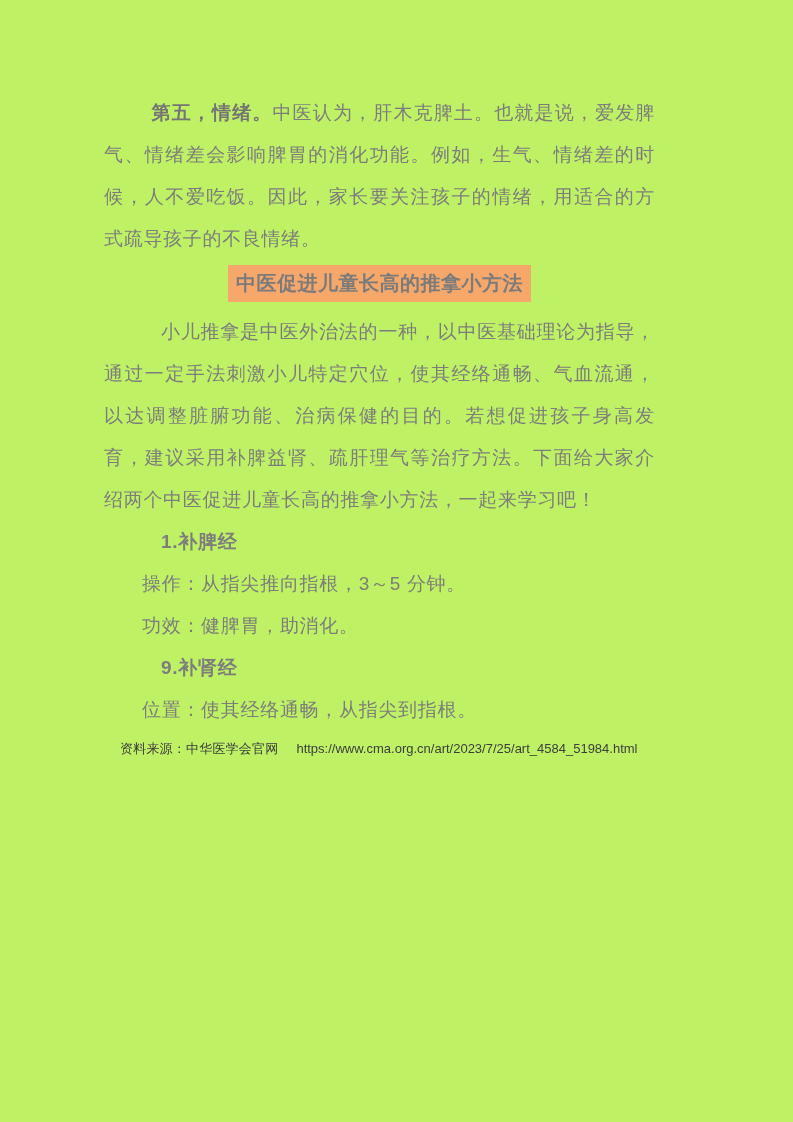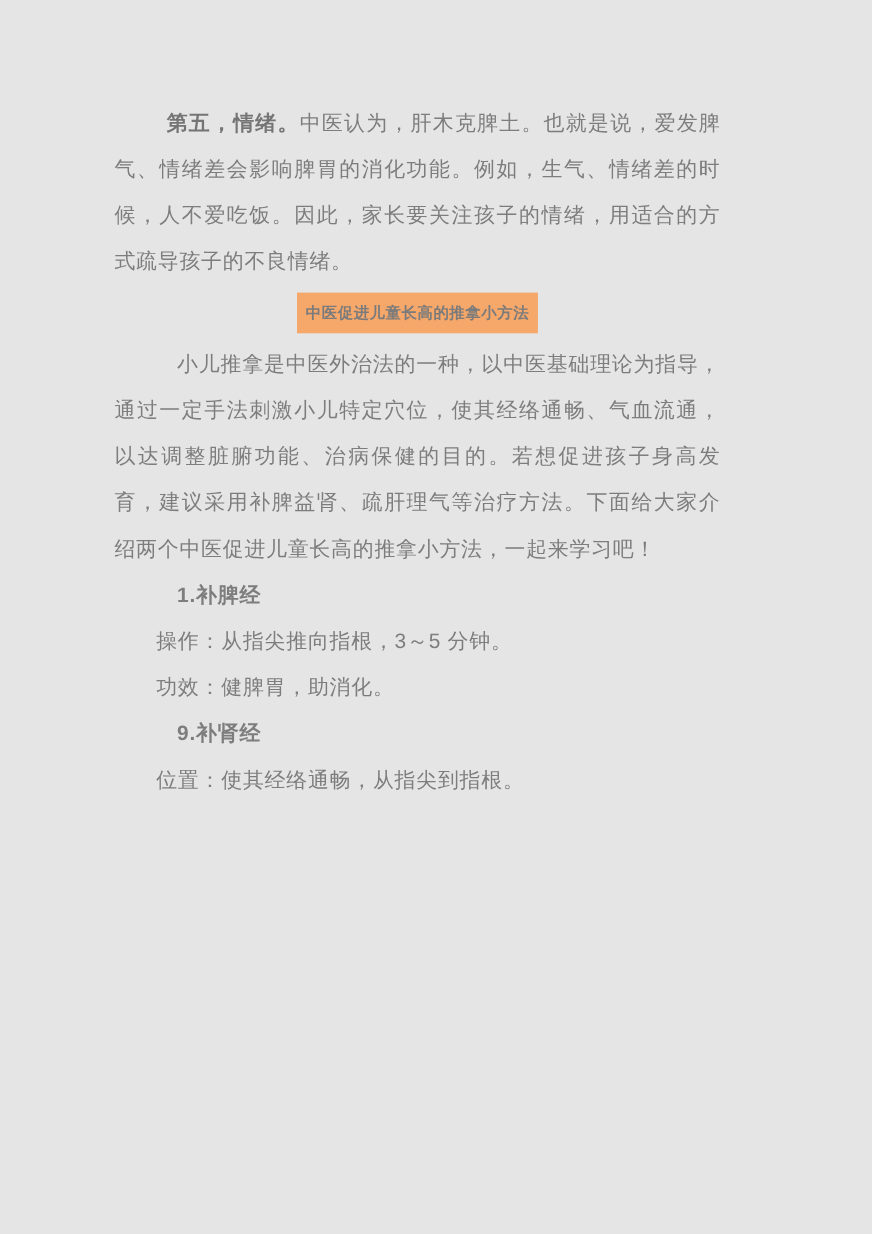--- a/index.html
+++ b/index.html
@@ -13,21 +13,21 @@
     position: relative;
     font-family: "Liberation Sans", sans-serif;
     overflow: hidden;
   }
   .page {
     position: absolute;
     top: 0;
     left: 0;
     width: 793px;
     height: 1122px;
-    background: #e5e5e5;
+    background: #bef264;
     box-sizing: border-box;
     padding: 92px 138px 0 104px;
   }
   .page p {
     margin: 0;
     font-size: 19px;
     line-height: 42px;
     letter-spacing: 0.7px;
     color: #7d7d7d;
     text-align: justify;
@@ -38,21 +38,21 @@
   .heading-line {
     text-align: center !important;
     text-indent: 0;
     margin-top: 3px !important;
   }
   .heading-highlight {
     display: inline-block;
     background: #f6a76a;
     color: #7b7b7b;
     font-weight: bold;
-    font-size: 14px;
+    font-size: 20px;
     line-height: 28px;
     padding: 4px 8px 5px 8px;
     letter-spacing: 0.5px;
   }
   .method-title  { text-indent: 3em; font-weight: bold; color: #757575; }
   .method-detail { text-indent: 2em; }
   .footer-line {
     margin-top: 8px;
     padding-left: 16px;
     font-size: 13px;
@@ -76,14 +76,15 @@
 
   <p class="para-intro">小儿推拿是中医外治法的一种，以中医基础理论为指导，通过一定手法刺激小儿特定穴位，使其经络通畅、气血流通，以达调整脏腑功能、治病保健的目的。若想促进孩子身高发育，建议采用补脾益肾、疏肝理气等治疗方法。下面给大家介绍两个中医促进儿童长高的推拿小方法，一起来学习吧！</p>
 
   <p class="method-title">1.补脾经</p>
   <p class="method-detail">操作：从指尖推向指根，3～5 分钟。</p>
   <p class="method-detail">功效：健脾胃，助消化。</p>
 
   <p class="method-title">9.补肾经</p>
   <p class="method-detail">位置：使其经络通畅，从指尖到指根。</p>
 
+  <div class="footer-line"><span>资料来源：中华医学会官网</span><span class="footer-url">https://www.cma.org.cn/art/2023/7/25/art_4584_51984.html</span></div>
 
 </div>
 
 </body></html>

